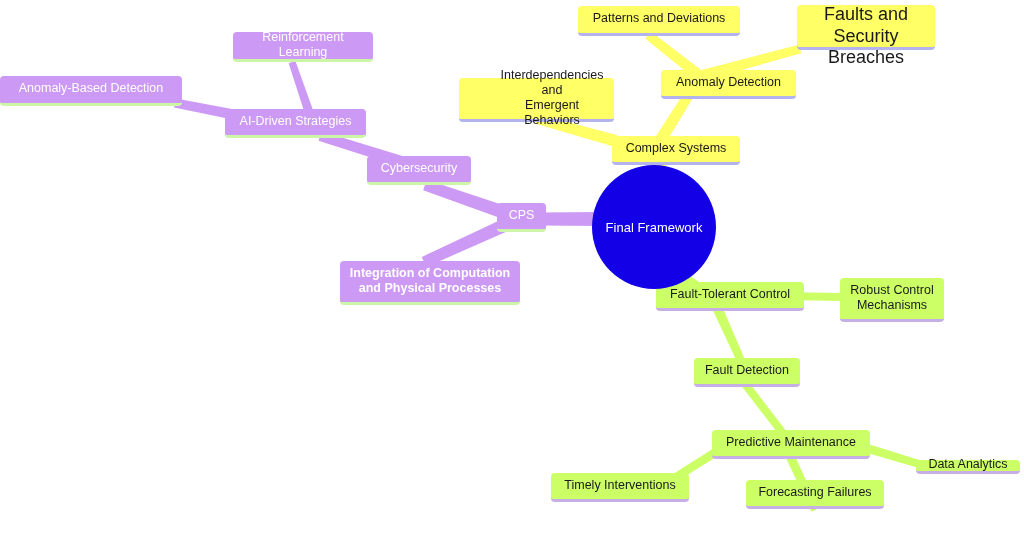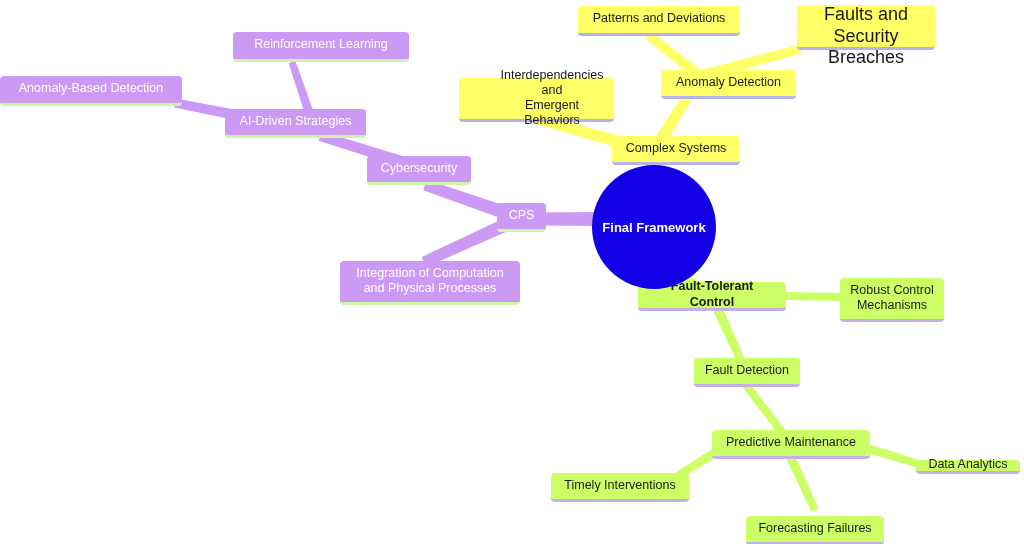--- a/index.html
+++ b/index.html
@@ -87,39 +87,39 @@
       <polygon points="231.96,109.09 175.87,98.58 174.13,107.42 230.04,118.91" fill="#cc99f5"></polygon>
       <polygon points="677.05,280.64 699.32,294.22 704.68,285.78 682.95,271.36" fill="#ccff66"></polygon>
       <polygon points="781.93,300.00 842.93,301.00 843.07,293.00 782.07,292.00" fill="#ccff66"></polygon>
       <polygon points="711.44,307.05 738.35,364.64 745.65,361.36 720.56,302.95" fill="#ccff66"></polygon>
       <polygon points="738.83,382.44 781.83,438.44 788.17,433.56 745.17,377.56" fill="#ccff66"></polygon>
       <polygon points="713.62,448.18 673.88,473.61 678.12,480.39 718.38,455.82" fill="#ccff66"></polygon>
       <polygon points="785.92,457.89 811.37,511.68 818.63,508.32 794.08,454.11" fill="#ccff66"></polygon>
       <polygon points="864.70,452.31 917.84,467.83 920.16,460.17 867.30,443.69" fill="#ccff66"></polygon>
     </svg>
   <div id="node-layer">
-      <div class="root-node" style="left: 592px; top: 165px; width: 124px; height: 124px; font-size: 13px; font-weight: bold;">
+      <div class="root-node" style="left: 592px; top: 165px; width: 124px; height: 124px; font-size: 13px;">
         <span class="node-label">Final Framework</span>
       </div>
       <div class="node yellow" style="left: 578px; top: 6px; width: 162px; height: 30px; font-size: 12.5px;"><span class="node-label">Patterns and Deviations</span></div>
       <div class="node yellow" style="left: 797px; top: 5px; width: 138px; height: 45px; font-size: 18px;"><span class="node-label">Potential Faults and
 Security Breaches</span></div>
       <div class="node yellow" style="left: 661px; top: 70px; width: 135px; height: 29px; font-size: 12.5px;"><span class="node-label">Anomaly Detection</span></div>
       <div class="node yellow" style="left: 459px; top: 78px; width: 155px; height: 44px; font-size: 12.5px; padding-left: 40px;"><span class="node-label">Interdependencies and
 Emergent Behaviors</span></div>
       <div class="node yellow" style="left: 612px; top: 136px; width: 128px; height: 29px; font-size: 12.5px;"><span class="node-label">Complex Systems</span></div>
-      <div class="node purple" style="left: 233px; top: 32px; width: 176px; height: 30px; font-size: 12.5px;"><span class="node-label">Reinforcement Learning</span></div>
+      <div class="node purple" style="left: 233px; top: 32px; width: 140px; height: 30px; font-size: 12.5px;"><span class="node-label">Reinforcement Learning</span></div>
       <div class="node purple" style="left: 0px; top: 76px; width: 182px; height: 30px; font-size: 12.5px;"><span class="node-label">Anomaly-Based Detection</span></div>
       <div class="node purple" style="left: 225px; top: 109px; width: 141px; height: 29px; font-size: 12.5px;"><span class="node-label">AI-Driven Strategies</span></div>
       <div class="node purple" style="left: 367px; top: 156px; width: 104px; height: 29px; font-size: 12.5px;"><span class="node-label">Cybersecurity</span></div>
       <div class="node purple" style="left: 497px; top: 203px; width: 49px; height: 29px; font-size: 12.5px;"><span class="node-label">CPS</span></div>
-      <div class="node purple" style="left: 340px; top: 261px; width: 180px; height: 44px; font-size: 12.5px;"><span class="node-label">Integration of Computation
+      <div class="node purple" style="left: 340px; top: 261px; width: 180px; height: 44px; font-size: 12.5px; font-weight: bold;"><span class="node-label">Integration of Computation
 and Physical Processes</span></div>
-      <div class="node green" style="left: 638px; top: 282px; width: 148px; height: 29px; font-size: 12.5px; font-weight: bold;"><span class="node-label">Fault-Tolerant Control</span></div>
+      <div class="node green" style="left: 656px; top: 282px; width: 148px; height: 29px; font-size: 12.5px;"><span class="node-label">Fault-Tolerant Control</span></div>
       <div class="node green" style="left: 840px; top: 278px; width: 104px; height: 44px; font-size: 12.5px;"><span class="node-label">Robust Control
 Mechanisms</span></div>
       <div class="node green" style="left: 694px; top: 358px; width: 106px; height: 29px; font-size: 12.5px;"><span class="node-label">Fault Detection</span></div>
       <div class="node green" style="left: 712px; top: 430px; width: 158px; height: 29px; font-size: 12.5px;"><span class="node-label">Predictive Maintenance</span></div>
       <div class="node green" style="left: 551px; top: 473px; width: 138px; height: 29px; font-size: 12.5px;"><span class="node-label">Timely Interventions</span></div>
-      <div class="node green" style="left: 746px; top: 516px; width: 138px; height: 29px; font-size: 12.5px; justify-content: center;"><span class="node-label">Forecasting Failures</span></div>
+      <div class="node green" style="left: 746px; top: 480px; width: 138px; height: 29px; font-size: 12.5px; justify-content: center;"><span class="node-label">Forecasting Failures</span></div>
       <div class="node green" style="left: 916px; top: 460px; width: 104px; height: 14px; font-size: 12.5px;"><span class="node-label">Data Analytics</span></div>
     </div>
 </div>
 
 </body></html>

